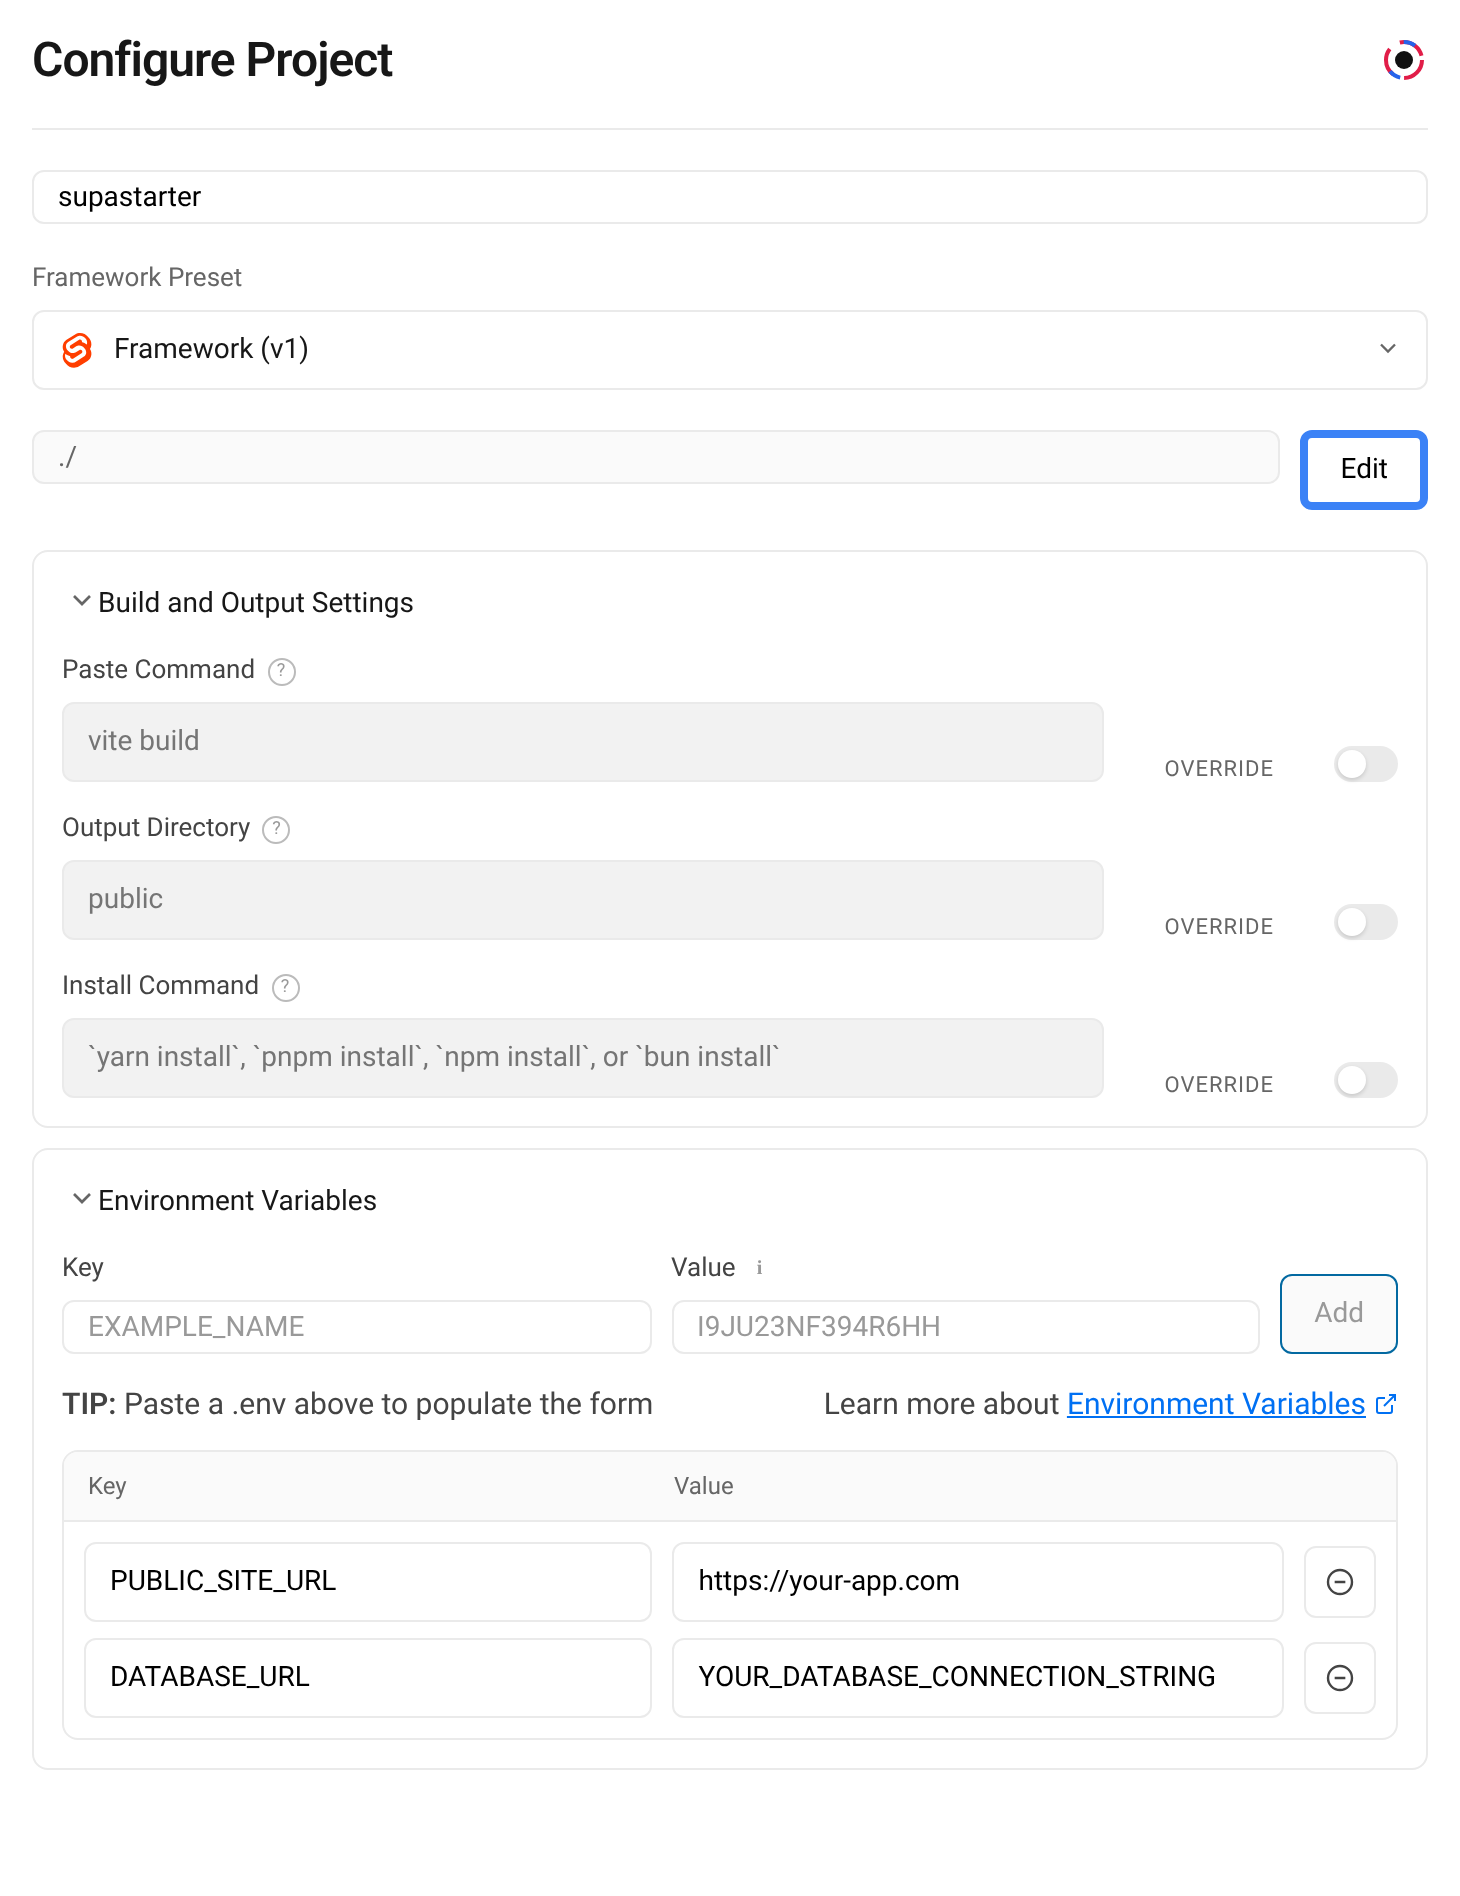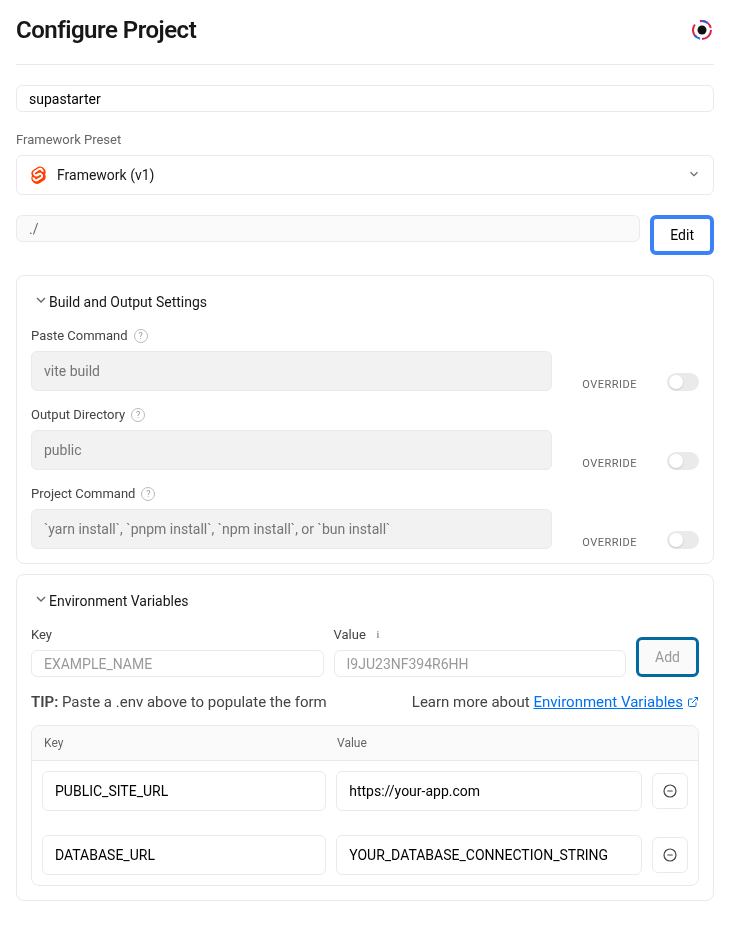--- a/index.html
+++ b/index.html
@@ -169,21 +169,21 @@
     .info-icon {
       width: 12px; height: 12px;
       display:flex; align-items:center; justify-content:center;
       font-size: 10px; color: #999; font-weight:bold;
       font-family: Georgia, serif;
     }
     .add-btn {
       height: 40px;
       padding: 0 16px;
       background: #fafafa;
-      border: 3px solid #0369a1;
+      border: 1px solid #0369a1;
       border-radius: 6px;
       color: #999;
       font-size: 14px;
       cursor: pointer;
       font-family: inherit;
     }
     .tip-row {
       display: flex;
       justify-content: space-between;
       align-items: center;
@@ -206,21 +206,21 @@
       font-size: 12px;
       color: #666;
     }
     .env-th { padding: 10px 12px; }
     .env-th.key { flex: 0 0 44%; }
     .env-th.value { flex: 1; }
     .env-rows {
       padding: 10px;
       display: flex;
       flex-direction: column;
-      gap: 24px;
+      gap: 8px;
     }
     .env-row {
       display: flex;
       gap: 10px;
       align-items: center;
     }
     .env-row .input { height: 40px; }
     .env-row .key-input { flex: 0 0 44%; }
     .env-row .val-input { flex: 1; }
     .remove-btn {
@@ -304,21 +304,21 @@
         <span class="help-icon">?</span>
       </div>
       <div class="setting-body">
         <input class="setting-input" disabled="" placeholder="public" style="">
         <span class="override-label">OVERRIDE</span>
         <div class="toggle"></div>
       </div>
     </div>
     <div class="setting-row">
       <div class="setting-label">
-        <span>Project Command</span>
+        <span>Install Command</span>
         <span class="help-icon">?</span>
       </div>
       <div class="setting-body">
         <input class="setting-input" disabled="" placeholder="`yarn install`, `pnpm install`, `npm install`, or `bun install`" style="">
         <span class="override-label">OVERRIDE</span>
         <div class="toggle"></div>
       </div>
     </div>
   </div>
 </div>

